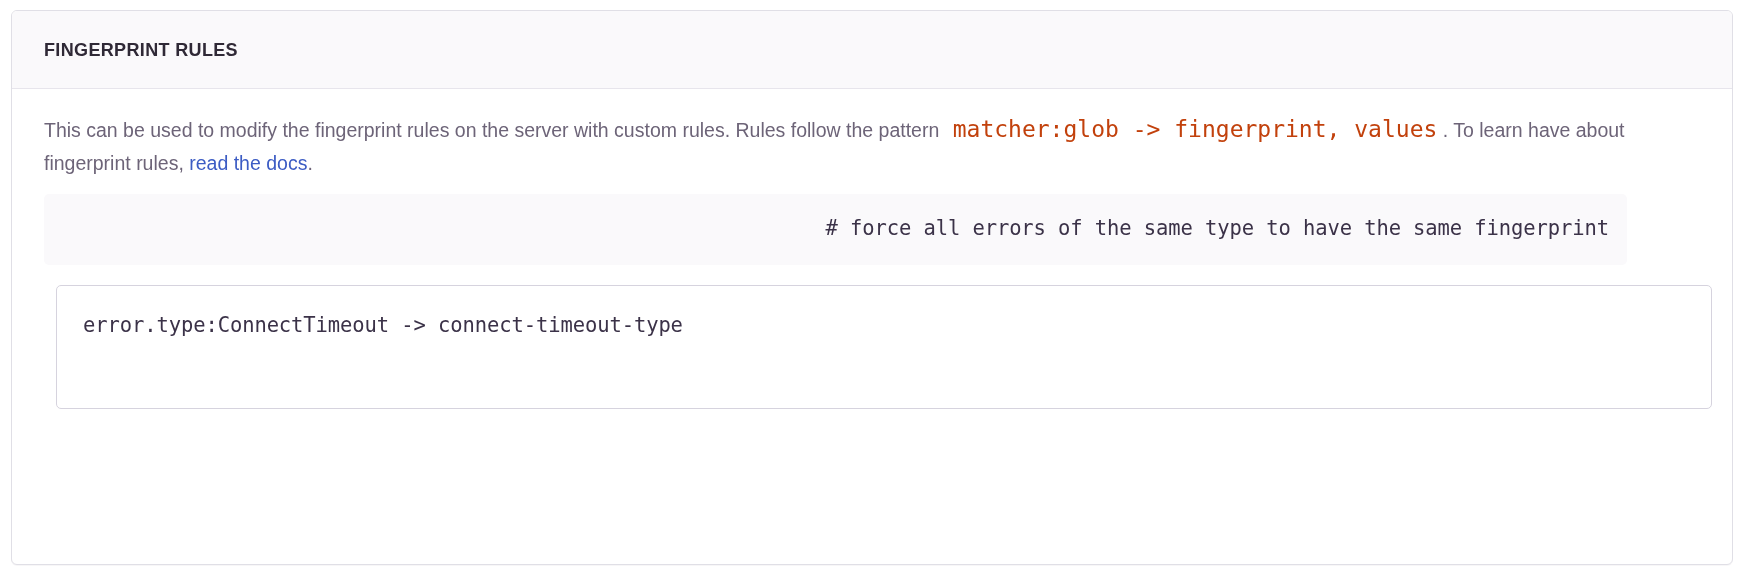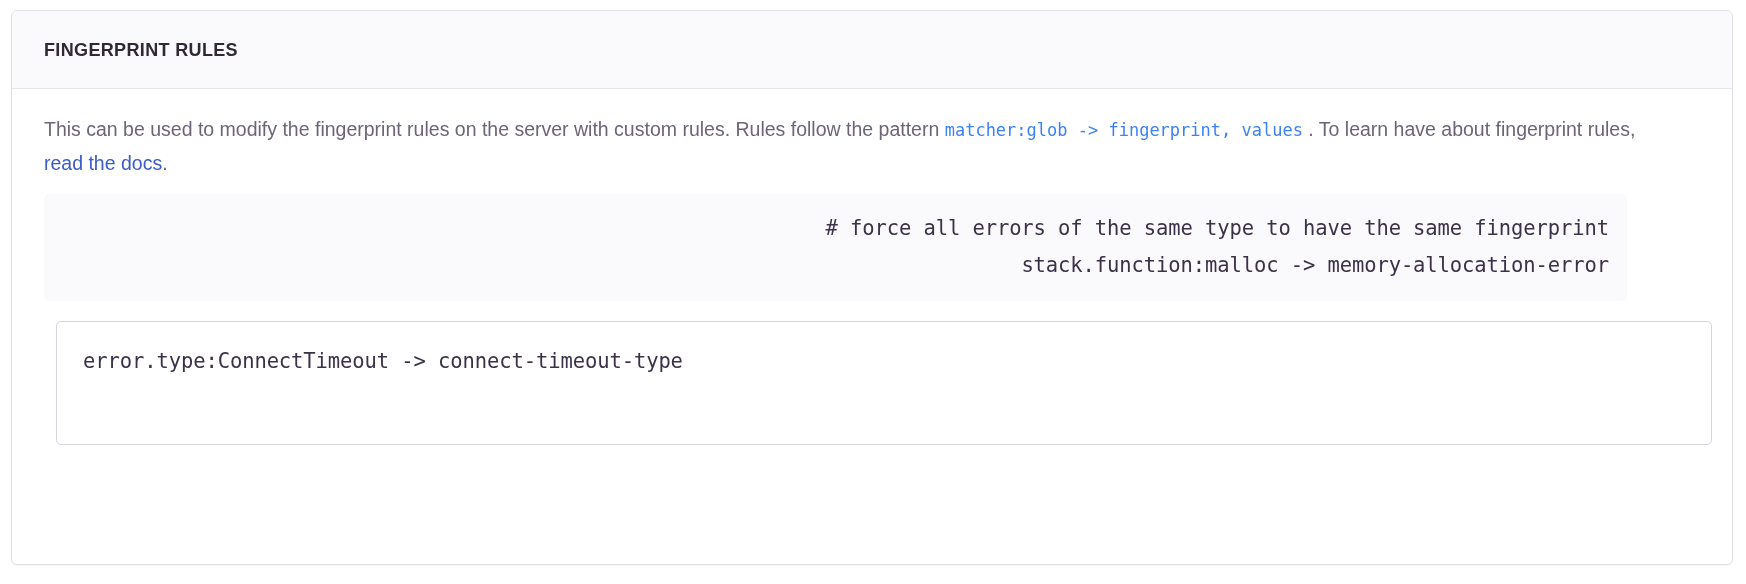--- a/index.html
+++ b/index.html
@@ -57,23 +57,24 @@
     font-size: 19.5px;
     line-height: 33px;
     color: #6d6478;
     max-width: 1600px;
     margin: 0 0 14px 0;
     font-weight: normal;
   }
 
   .description code {
     font-family: "DejaVu Sans Mono", "Liberation Mono", monospace;
-    font-size: 17px;
-    color: #3b82f6;
+    font-size: 23px;
+    color: #c2410c;
     white-space: pre;
+    margin-left: 8px;
   }
 
   .description a {
     color: #3c5cc4;
     text-decoration: none;
   }
 
   .example-block {
     box-sizing: border-box;
     width: 1583px;
@@ -126,19 +127,18 @@
   </div>
 
   <div class="panel-body">
 
     <p class="description">
       <span>This can be used to modify the fingerprint rules on the server with custom rules. Rules follow the pattern </span><code>matcher:glob -&gt; fingerprint, values</code><span> . To learn have about fingerprint rules, </span><a href="#">read the docs</a><span>.</span>
     </p>
 
     <div class="example-block">
       <div class="code-line"># force all errors of the same type to have the same fingerprint</div>
-      <div class="code-line">stack.function:malloc -&gt; memory-allocation-error</div>
     </div>
 
     <textarea class="rules-input" spellcheck="false" placeholder="error.type:DatabaseUnavailable -&gt; system-down" style="">error.type:ConnectTimeout -&gt; connect-timeout-type</textarea>
 
   </div>
 </div>
 
 </body></html>

